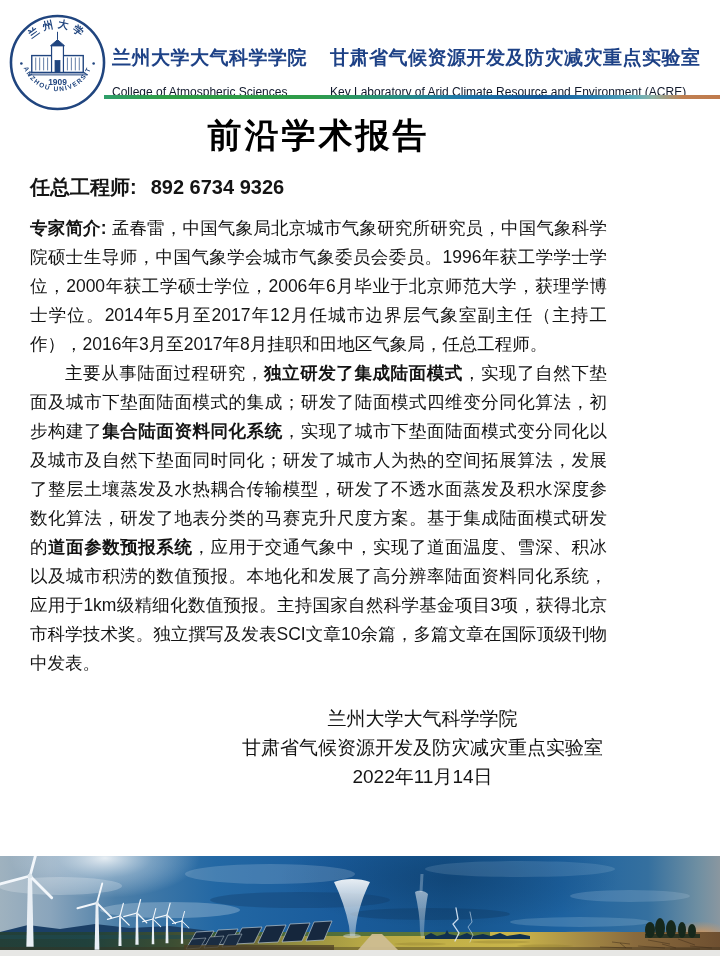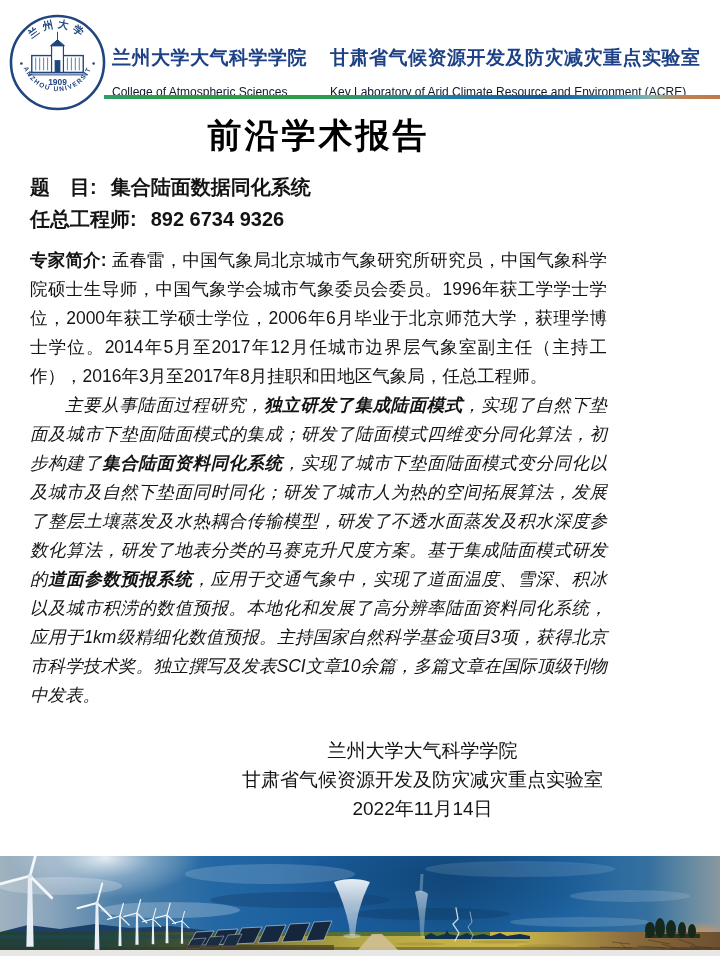--- a/index.html
+++ b/index.html
@@ -30,21 +30,21 @@
   .content{position:absolute;left:0;top:0;width:637px;padding-top:114px;}
   .title{
     margin:0;text-align:center;font-size:34px;line-height:42px;
     font-weight:bold;color:#000;letter-spacing:3px;
   }
   .details{margin:15px 30px 0 30px;}
   .detail-line{font-size:20px;line-height:32px;font-weight:bold;white-space:nowrap;}
   .detail-value{margin-left:14px;}
   .bio{margin:11px 30px 0 30px;font-size:17.5px;line-height:29px;text-align:justify;}
   .bio p{margin:0;}
-  .bio .indent{text-indent:2em;font-style:italic;}
+  .bio .indent{text-indent:2em;}
   .bio b{font-weight:bold;margin-top:48px;}
   .welcome{margin:40px 0 0 30px;font-size:19px;line-height:26px;}
   .signature{
     width:max-content;margin:26px 34px 0 auto;
     text-align:center;font-size:19px;line-height:29px;
   }
   
   .banner{position:absolute;left:0;bottom:6px;width:720px;height:94px;display:block;}
   .bottom-strip{position:absolute;left:0;bottom:0;width:720px;height:6px;background:#e7e7e5;}
 </style>
@@ -87,23 +87,20 @@
       <div class="org-cn">甘肃省气候资源开发及防灾减灾重点实验室</div>
       <div class="org-en">Key Laboratory of Arid Climate Resource and Environment (ACRE)</div>
     </div>
     <div class="divider"></div>
   </div>
 
   <div class="content">
     <h1 class="title">前沿学术报告</h1>
 
     <div class="details">
-      <div class="detail-line">
-        <span>题　目:</span><span class="detail-value">集合陆面数据同化系统</span>
-      </div>
       <div class="detail-line">
         <span>任总工程师:</span><span class="detail-value">892 6734 9326</span>
       </div>
     </div>
 
     <div class="bio">
       <p><b>专家简介:</b><span> 孟春雷，中国气象局北京城市气象研究所研究员，中国气象科学院硕士生导师，中国气象学会城市气象委员会委员。1996年获工学学士学位，2000年获工学硕士学位，2006年6月毕业于北京师范大学，获理学博士学位。2014年5月至2017年12月任城市边界层气象室副主任（主持工作），2016年3月至2017年8月挂职和田地区气象局，任总工程师。</span></p>
       <p class="indent"><span>主要从事陆面过程研究，</span><b>独立研发了集成陆面模式</b><span>，实现了自然下垫面及城市下垫面陆面模式的集成；研发了陆面模式四维变分同化算法，初步构建了</span><b>集合陆面资料同化系统</b><span>，实现了城市下垫面陆面模式变分同化以及城市及自然下垫面同时同化；研发了城市人为热的空间拓展算法，发展了整层土壤蒸发及水热耦合传输模型，研发了不透水面蒸发及积水深度参数化算法，研发了地表分类的马赛克升尺度方案。基于集成陆面模式研发的</span><b>道面参数预报系统</b><span>，应用于交通气象中，实现了道面温度、雪深、积冰以及城市积涝的数值预报。本地化和发展了高分辨率陆面资料同化系统，应用于1km级精细化数值预报。主持国家自然科学基金项目3项，获得北京市科学技术奖。独立撰写及发表SCI文章10余篇，多篇文章在国际顶级刊物中发表。</span></p>
     </div>
 

